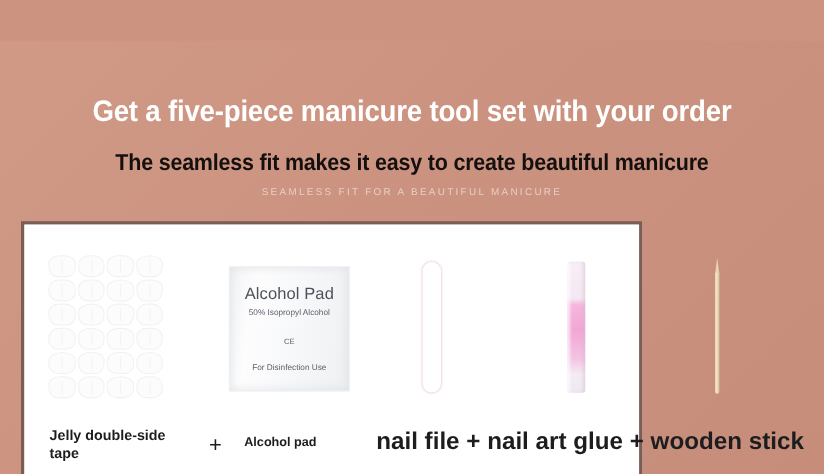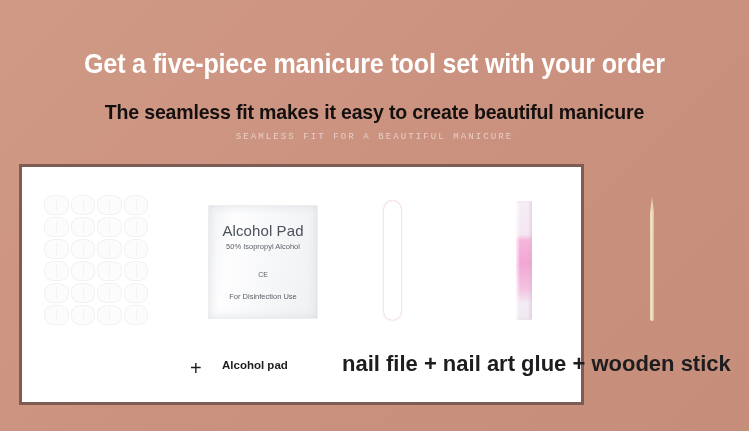--- a/index.html
+++ b/index.html
@@ -12,20 +12,21 @@
     overflow: hidden;
     background: #cc9480;
     font-family: "Liberation Sans", sans-serif;
     position: relative;
   }
 
   .banner {
     position: absolute;
     inset: 0;
     background: linear-gradient(135deg, #d09a86 0%, #cb9280 45%, #c68d7b 100%);
+    margin-top: 37px;
   }
 
   
   .headline {
     position: absolute;
     top: 50px;
     left: 0;
     width: 749px;
     text-align: center;
     color: #ffffff;
@@ -55,21 +56,20 @@
   .caption {
     position: absolute;
     top: 132px;
     left: 0;
     width: 749px;
     text-align: center;
     color: rgba(255,255,255,0.55);
     font-size: 9px;
     letter-spacing: 2.1px;
     white-space: nowrap;
-    font-family: Liberation Mono, monospace;
   }
 
   
   .panel {
     position: absolute;
     left: 19px;
     top: 164px;
     width: 565px;
     height: 241px;
     border: 3px solid #7c5c53;
@@ -308,19 +308,20 @@
       <div class="glue"></div>
 
       <div class="stick">
         <div class="stick-tip"></div>
         <div class="stick-body"></div>
       </div>
 
     </div>
 
     <div class="labels">
+      <div class="label label-tape">Jelly double-side tape</div>
       <div class="label label-plus">+</div>
       <div class="label label-pad">Alcohol pad</div>
       <div class="label label-rest">nail file + nail art glue + wooden stick</div>
     </div>
 
   </div>
 </div>
 
 </body></html>

